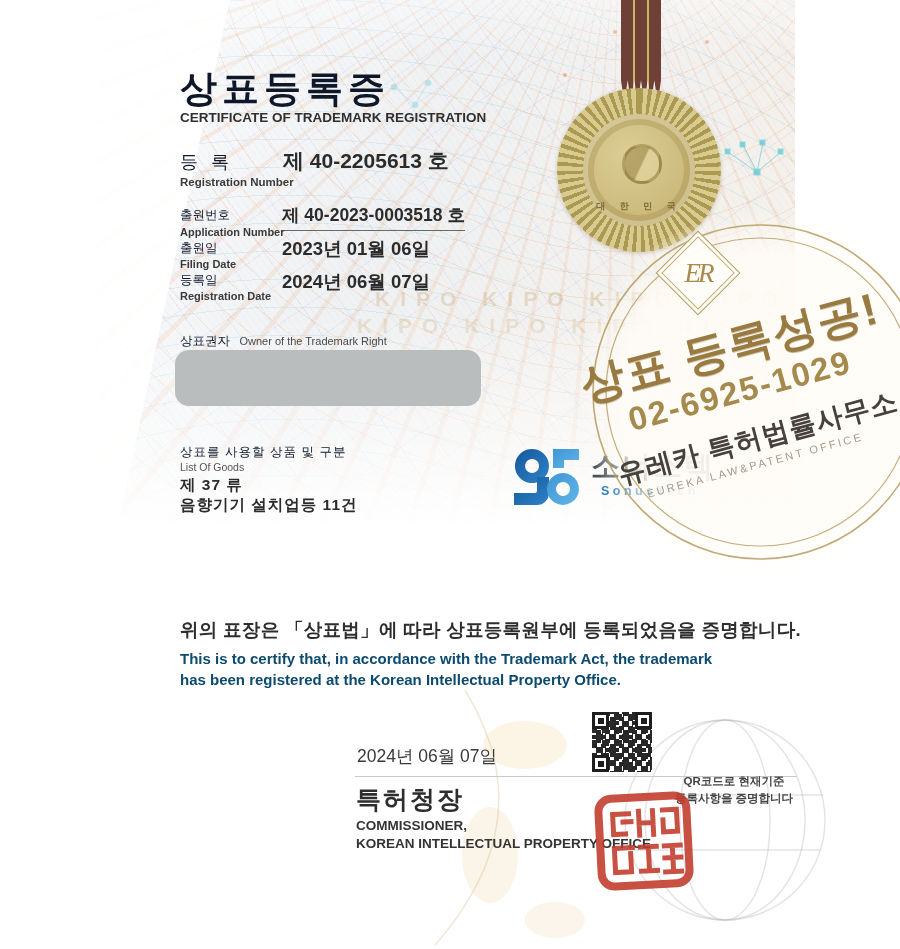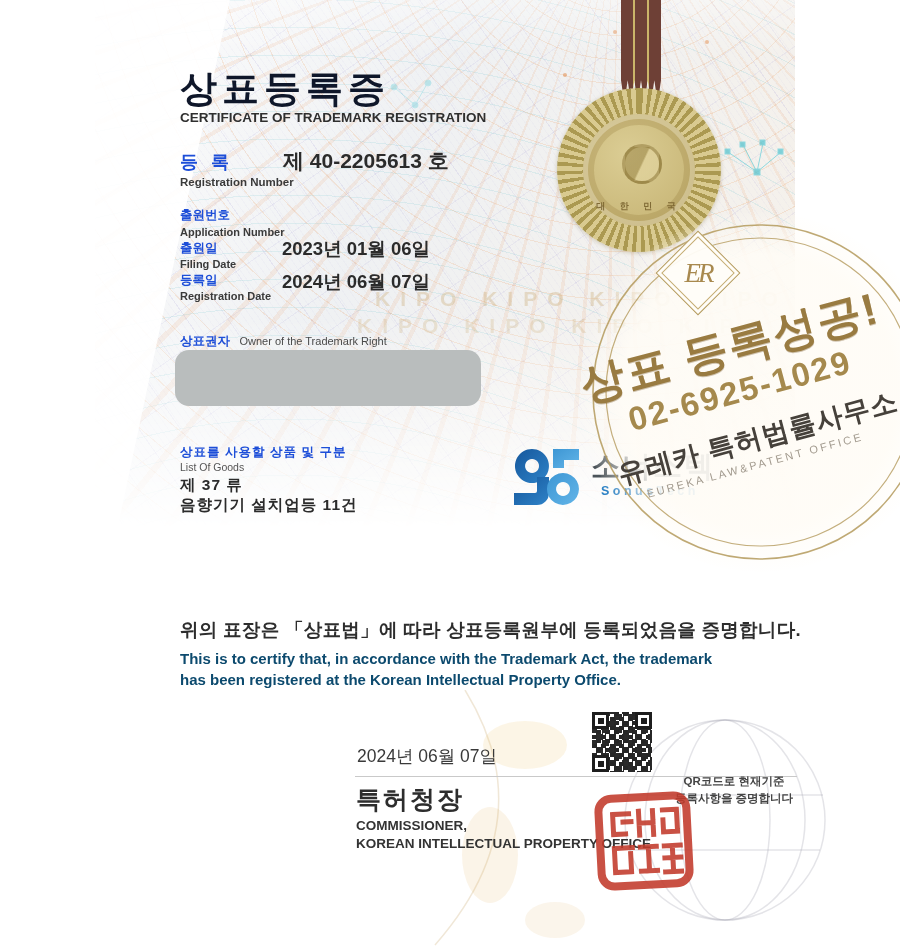--- a/index.html
+++ b/index.html
@@ -37,21 +37,21 @@
     box-shadow:inset 0 0 0 5px rgba(255,252,235,.3), inset 0 0 0 11px rgba(150,125,60,.28);}
   .seal-tg{position:absolute;left:39px;top:30px;width:34px;height:34px;border-radius:50%;
     border:3px solid rgba(140,118,55,.55);
     background:linear-gradient(115deg,rgba(140,118,55,.45) 48%,rgba(224,210,156,.75) 52%);}
   .seal-country{position:absolute;left:0;bottom:13px;width:100%;text-align:center;
     font-size:9px;letter-spacing:6px;color:rgba(120,98,45,.9);font-weight:bold;}
 
   
   .t-title{left:180px;top:64px;font-size:37px;font-weight:bold;color:#0f172a;letter-spacing:5px;z-index:5;}
   .t-sub{left:180px;top:110px;font-size:13.5px;font-weight:bold;color:#2f2f2f;z-index:5;}
-  .lab-ko{font-weight:bold;color:#1d4ed8;z-index:5;}
+  .lab-ko{font-weight:normal;color:#0f172a;z-index:5;}
   .lab-en{font-weight:bold;color:#3a3a3a;z-index:5;}
   .val{font-weight:bold;color:#2b2b2b;z-index:5;}
   .underlined{border-bottom:1.5px solid rgba(60,60,60,.75);padding-bottom:3px;}
   .owner-box{left:175px;top:350px;width:306px;height:56px;background:#b9bdbd;border-radius:14px;z-index:5;}
 
   
   .sonus{left:507px;top:447px;width:230px;height:70px;z-index:5;}
   .sonus-ko{position:absolute;left:84px;top:0;font-size:29px;font-weight:bold;color:#4b5359;letter-spacing:2px;}
   .sonus-en{position:absolute;left:94px;top:37px;font-size:12.5px;font-weight:bold;color:#2f83c5;letter-spacing:3.5px;}
 
@@ -149,20 +149,21 @@
 
   <div class="abs t-title">상표등록증</div>
   <div class="abs t-sub">CERTIFICATE OF TRADEMARK REGISTRATION</div>
 
   <div class="abs lab-ko" style="left:180px;top:150px;font-size:18px;letter-spacing:4px;">등 록</div>
   <div class="abs lab-en" style="left:180px;top:176px;font-size:11.5px;">Registration Number</div>
   <div class="abs val" style="left:283px;top:147px;font-size:21px;">제 40-2205613 호</div>
 
   <div class="abs lab-ko" style="left:180px;top:207px;font-size:12.5px;">출원번호</div>
   <div class="abs lab-en" style="left:180px;top:226px;font-size:11px;">Application Number</div>
+  <div class="abs val underlined" style="left:282px;top:203px;font-size:17.5px;">제 40-2023-0003518 호</div>
 
   <div class="abs lab-ko" style="left:180px;top:240px;font-size:12.5px;">출원일</div>
   <div class="abs lab-en" style="left:180px;top:258px;font-size:11px;">Filing Date</div>
   <div class="abs val" style="left:282px;top:236px;font-size:18.5px;">2023년 01월 06일</div>
 
   <div class="abs lab-ko" style="left:180px;top:272px;font-size:12.5px;">등록일</div>
   <div class="abs lab-en" style="left:180px;top:290px;font-size:11px;">Registration Date</div>
   <div class="abs val" style="left:282px;top:269px;font-size:18.5px;">2024년 06월 07일</div>
 
   <div class="abs" style="left:180px;top:331px;z-index:5;">

